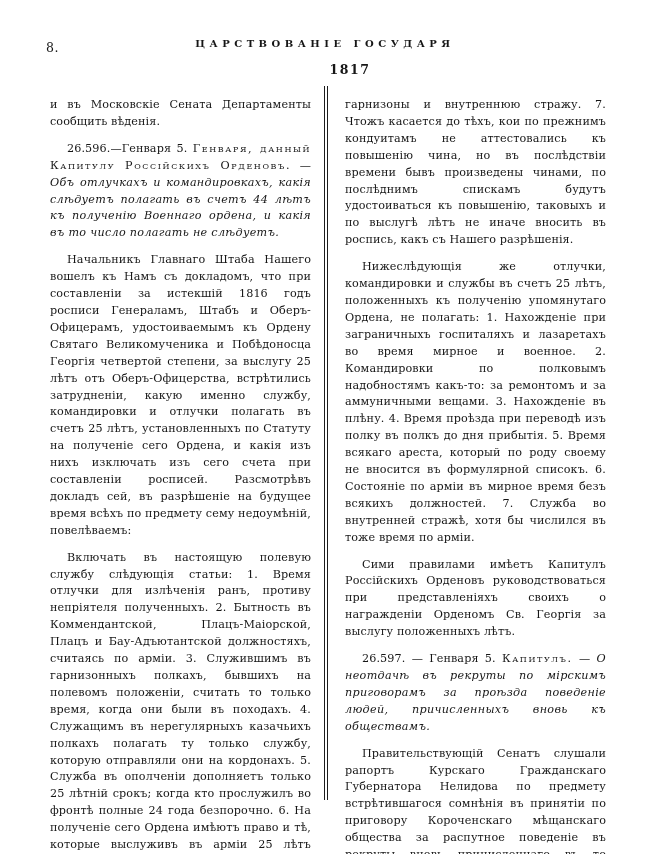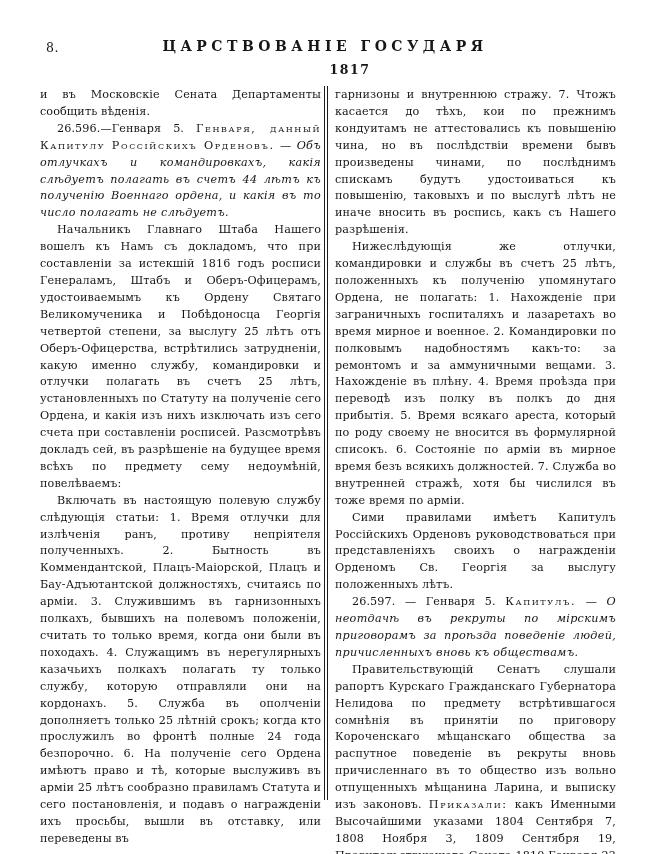--- a/index.html
+++ b/index.html
@@ -22,21 +22,21 @@
     top: 40px;
     font-size: 12.5px;
     letter-spacing: 0.5px;
   }
   .running-title {
     position: absolute;
     top: 38px;
     left: 0;
     width: 100%;
     text-align: center;
-    font-size: 14px;
+    font-size: 10px;
     font-weight: bold;
     letter-spacing: 4.5px;
     white-space: nowrap;
   }
   .running-year {
     position: absolute;
     top: 62px;
     left: 0;
     width: 100%;
     text-align: center;
@@ -50,21 +50,21 @@
     top: 87px;
     font-size: 11.2px;
     line-height: 16.9px;
     text-align: justify;
     text-justify: inter-word;
     letter-spacing: 0.1px;
   }
   .column-left  { left: 40px;  width: 281px; }
   .column-right { left: 335px; width: 281px; }
   .column p {
-    margin: 0;
+    margin: 10px;
     text-indent: 17px;
   }
   .column p.cont {
     text-indent: 0;
   }
   .sc {
     font-variant: small-caps;
     letter-spacing: 1.6px;
   }
   .it {

